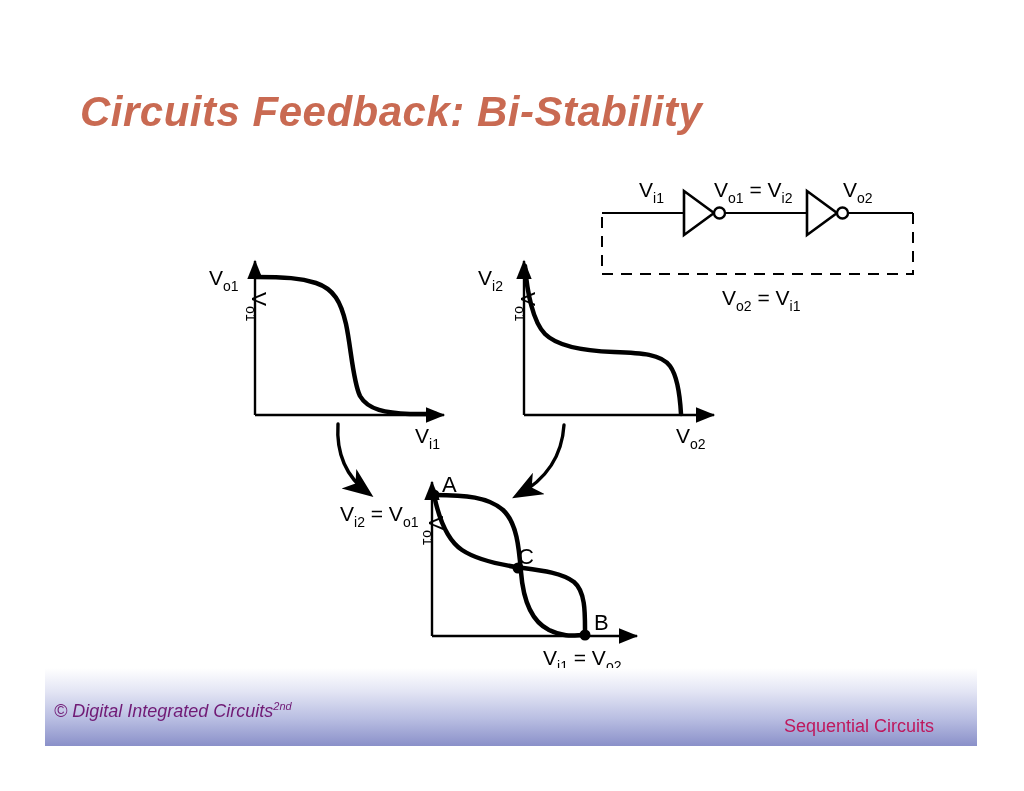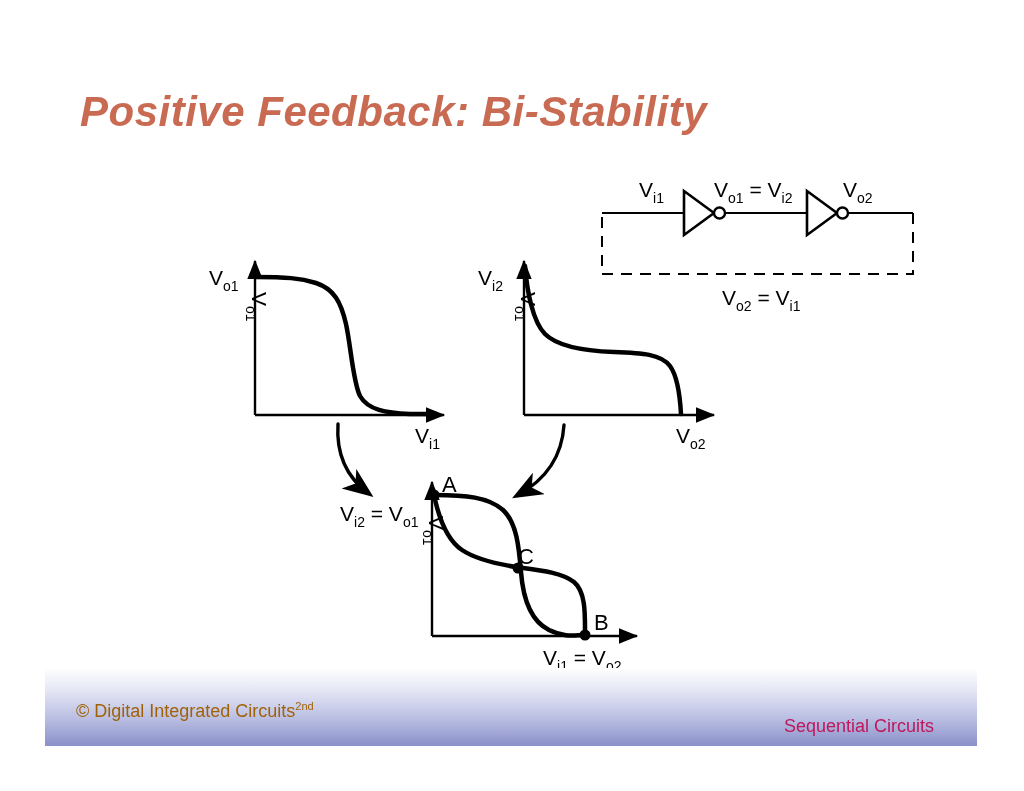--- a/index.html
+++ b/index.html
@@ -24,24 +24,25 @@
   }
 
   #footer-band{
     position:absolute;
     left:45px; top:668px;
     width:932px; height:78px;
     background:linear-gradient(to bottom,#ffffff 0%,#e3e5f4 30%,#b9bee2 65%,#8a90c9 100%);
   }
   #footer-left{
     position:absolute;
-    left:76px; top:700px;
+    left:54px; top:700px;
     font-size:18px;
-    color:#a16207;
+    color:#701a75;
     white-space:nowrap;
+    font-style:italic;
   }
   #footer-left sup{font-size:11px;}
   #footer-right{
     position:absolute;
     left:784px; top:716px;
     font-size:18px;
     color:#be185d;
     white-space:nowrap;
   }
 
@@ -57,21 +58,21 @@
   text{font-family:"Liberation Sans", sans-serif;fill:#000;}
   .lbl{font-size:21px;}
   .sub{font-size:14px;}
   .pt{font-size:22px;}
 </style>
 </head>
 <body>
 
 <div id="slide">
 
-  <div id="slide-title">Positive Feedback: Bi-Stability</div>
+  <div id="slide-title">Circuits Feedback: Bi-Stability</div>
 
   <svg width="1024" height="791" viewBox="0 0 1024 791">
     <defs>
       <marker id="ah" markerWidth="9" markerHeight="9" refX="7.5" refY="3.2" orient="auto">
         <path d="M0,0 L8,3.2 L0,6.4 z" fill="#000"></path>
       </marker>
       <marker id="ahbig" markerWidth="10" markerHeight="10" refX="7" refY="3.6" orient="auto">
         <path d="M0,0 L9,3.6 L0,7.2 L2.4,3.6 z" fill="#000"></path>
       </marker>
     </defs>

